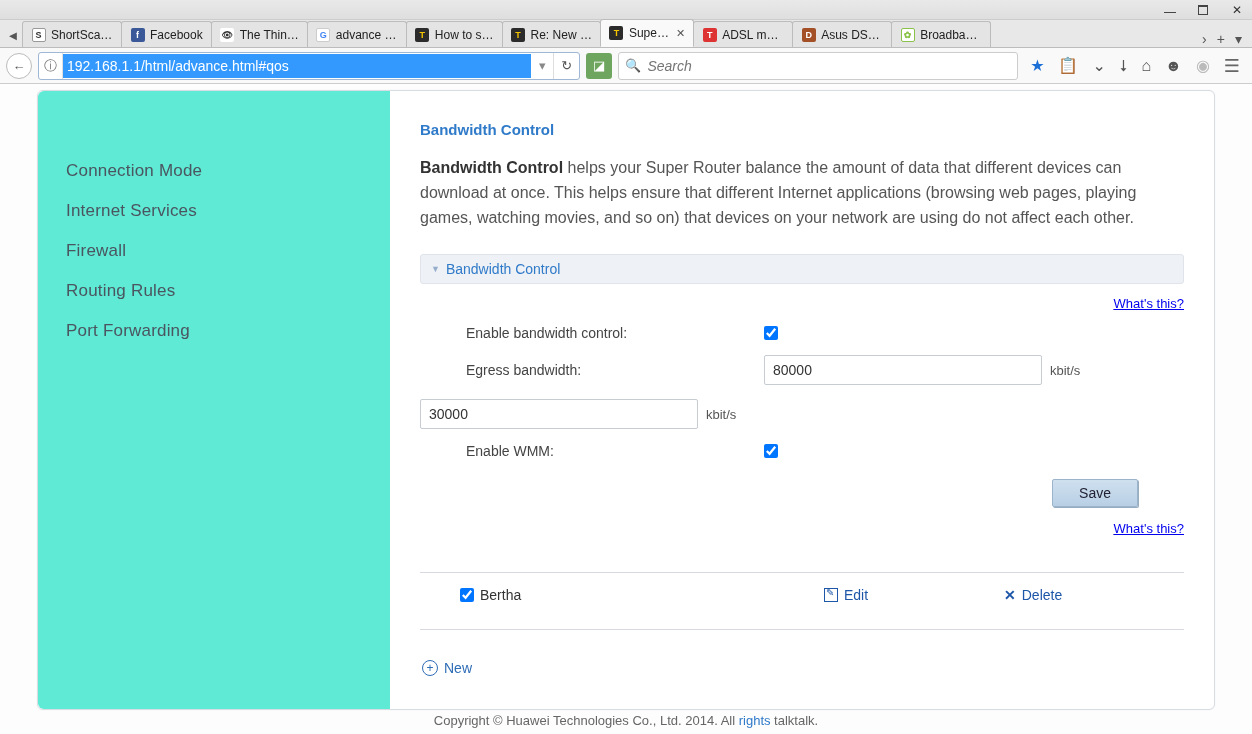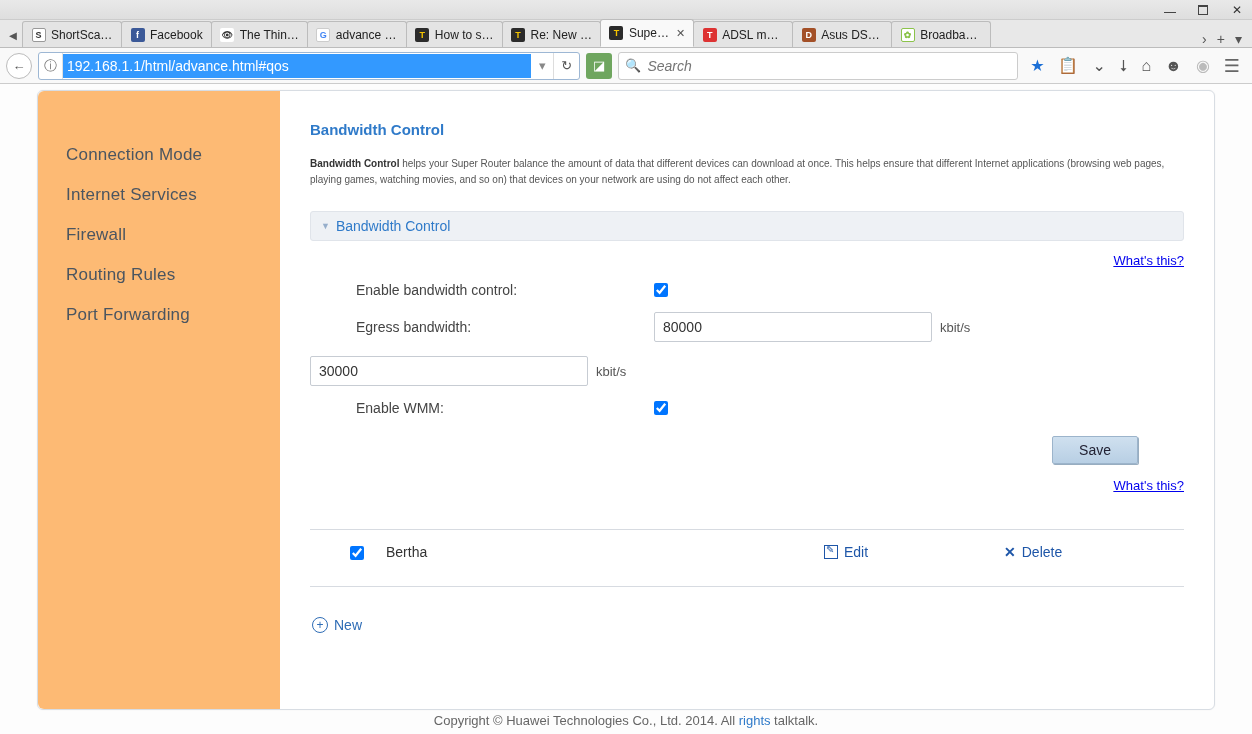--- a/index.html
+++ b/index.html
@@ -36,46 +36,46 @@
   .search-wrap input{ flex:1;border:none;outline:none;font-style:italic;color:#701a75;font-size:14px;}
   .tool-icons { display:flex; align-items:center; gap:14px; padding:0 6px; color:#555; font-size:16px;}
   .tool-icons .star{ color:#1b6fd6;}
   .tool-icons .hamburger{ font-size:18px; color:#666;}
 
   
   .viewport { height:650px; overflow:auto; background:#fdfdfd; position:relative;}
   .viewport::-webkit-scrollbar{width:16px;} .viewport::-webkit-scrollbar-thumb{background:#c8c8c8;border:3px solid #f1f1f1;border-radius:8px;}
 
   .page { width:1178px; margin:6px auto 0; background:#fff; border:1px solid #d8dde3; border-radius:6px; box-shadow:0 0 2px rgba(0,0,0,.05); display:flex; min-height:620px;}
-  .sidebar{ width:242px; background:#fdba74; border-radius:6px 0 0 6px; padding:44px 0 0 28px;}
+  .sidebar{ width:352px; background:#5eead4; border-radius:6px 0 0 6px; padding:60px 0 0 28px;}
   .sidebar-item{ font-size:17px; color:#4b5560; padding:10px 0; letter-spacing:.2px; cursor:pointer;}
 
   .content{ flex:1; padding:30px 30px 20px 30px; position:relative;}
   .content h2{ color:#2f7ac9; font-size:15px; font-weight:600; margin-bottom:18px;}
-  .content p.desc{ font-size:10px; color:#555; line-height:1.55; margin-bottom:24px;}
+  .content p.desc{ font-size:16px; color:#555; line-height:1.55; margin-bottom:24px;}
   .content p.desc b{ color:#333;}
 
   .section-header{ background:#eef1f5; border:1px solid #e0e4ea; border-radius:3px; padding:6px 10px; display:flex;align-items:center; gap:6px; color:#2f7ac9; font-size:14px; font-weight:500; margin-bottom:8px;}
   .section-header .tri{ font-size:9px;color:#96aecb;}
 
   .whats{ text-align:right; font-size:13px; color:#333; text-decoration:underline; padding:4px 0 14px 0;}
 
   .form-row{ display:flex; align-items:center; margin-bottom:14px;}
   .form-row .lbl{ width:344px; padding-left:46px; font-size:14px; color:#444;}
   .form-row .ctrl{ flex:1; display:flex; align-items:center; gap:8px;}
   .form-row input[type=text]{ width:278px; height:30px; border:1px solid #c7ccd3; border-radius:2px; padding:0 8px; font-size:14px; color:#333;}
   .form-row .unit{ font-size:13px;color:#555;}
   input.chk{ width:14px;height:14px;}
 
   .save-row{ display:flex; justify-content:flex-end; padding:6px 46px 10px 0;}
   .save-btn{ background:linear-gradient(#cfe0ef,#b8cfe4); border:1px solid #9cb4cb; border-radius:2px; padding:5px 26px; font-size:14px; color:#223; box-shadow:1px 1px 0 #98adc0; cursor:pointer;}
 
   hr.sep{ border:none;border-top:1px solid #d7dbe1; margin:22px 0 10px;}
   .rule-row{ display:flex; align-items:center; padding:4px 0 4px 40px; font-size:14px; color:#333;}
-  .rule-row .name{ flex:1; display:flex; align-items:flex-end; gap:22px;}
+  .rule-row .name{ flex:1; display:flex; align-items:center; gap:6px;}
   .rule-row .edit{ width:180px; display:flex; align-items:center; gap:6px; color:#1e56a8;}
   .rule-row .del{ width:180px; display:flex; align-items:center; gap:6px; color:#1e56a8;}
   .ico-sq{ width:14px;height:14px;border:1.5px solid #1e56a8;position:relative;}
   .ico-sq::after{content:"✎";position:absolute;font-size:10px;left:1px;top:-2px;color:#1e56a8;}
   .ico-x{ color:#1e56a8; font-weight:bold; font-size:14px;}
 
   .new-row{ padding:20px 0 0 2px; display:flex;align-items:center;gap:6px; color:#2f6db6; font-size:14px;}
   .plus-circ{ width:16px;height:16px;border:1.5px solid #2f6db6;border-radius:50%;display:flex;align-items:center;justify-content:center;font-size:12px;line-height:1;}
 
   .footer{ position:absolute; bottom:2px; left:0; right:0; text-align:center; font-size:13px; color:#666; padding:4px 0;}

